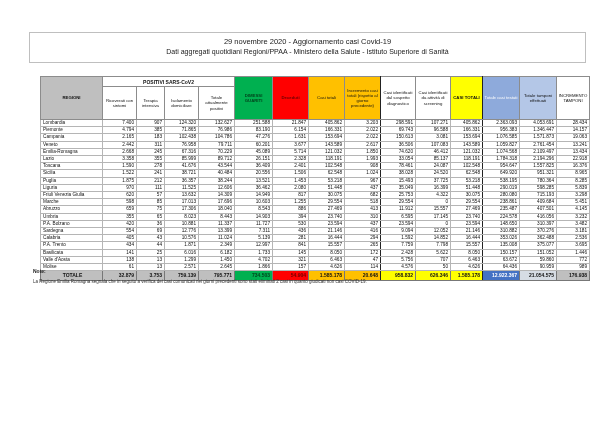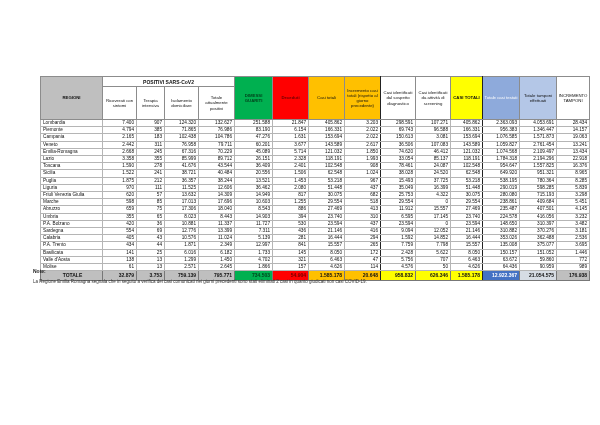--- a/index.html
+++ b/index.html
@@ -55,20 +55,24 @@
 
   .notes { position: absolute; left: 33px; top: 268px; width: 540px; }
   .note-label { font-size: 5px; font-weight: bold; color: #1a1a1a; }
   .note-text  { font-size: 4.5px; color: #333; margin-top: 5px; line-height: 6px; }
 </style>
 </head>
 <body>
 
 <div class="page">
 
+  <div class="title-box">
+    <div class="title-line1">29 novembre 2020 - Aggiornamento casi Covid-19</div>
+    <div class="title-line2">Dati aggregati quotidiani Regioni/PPAA - Ministero della Salute - Istituto Superiore di Sanità</div>
+  </div>
 
   <table class="covid">
     <colgroup>
       <col style="width:62px">
         <col style="width:34px">
         <col style="width:28px">
         <col style="width:34px">
       <col style="width:36px">
         <col style="width:38px">
         <col style="width:36px">

